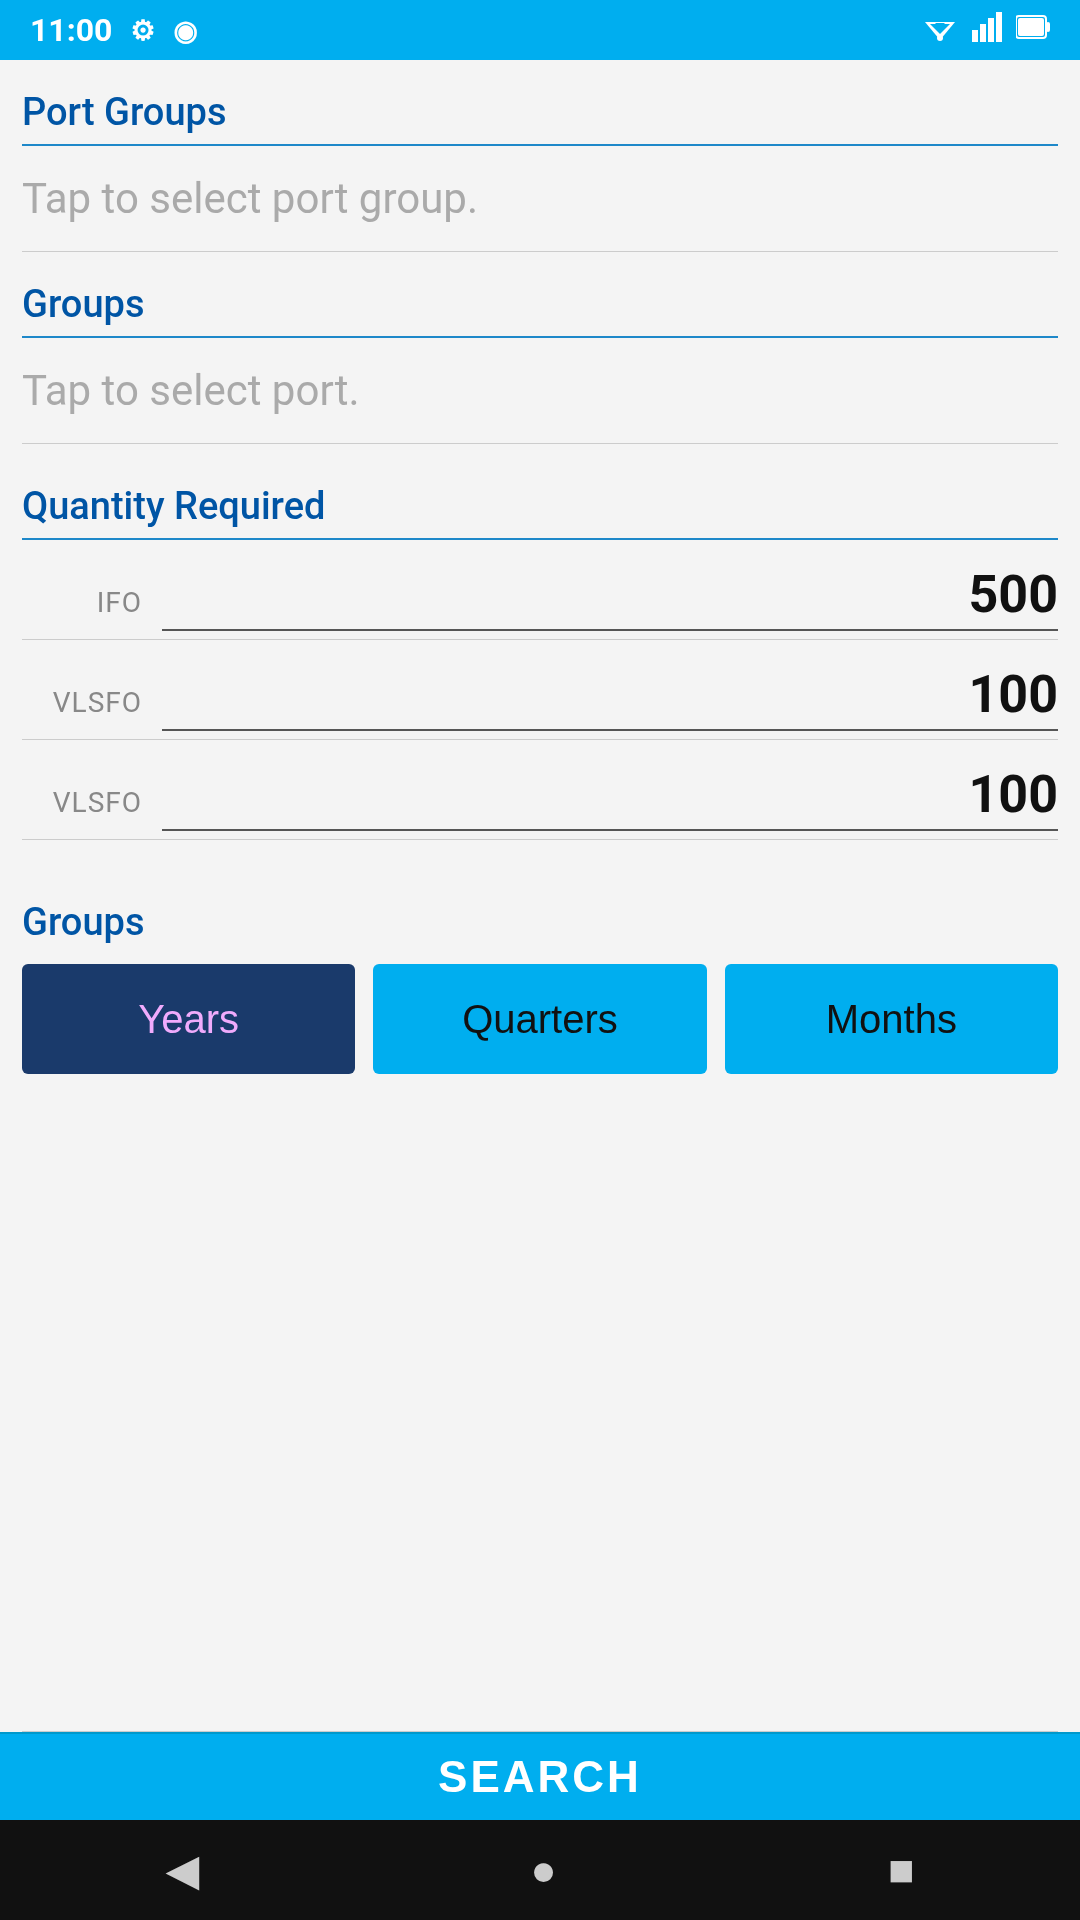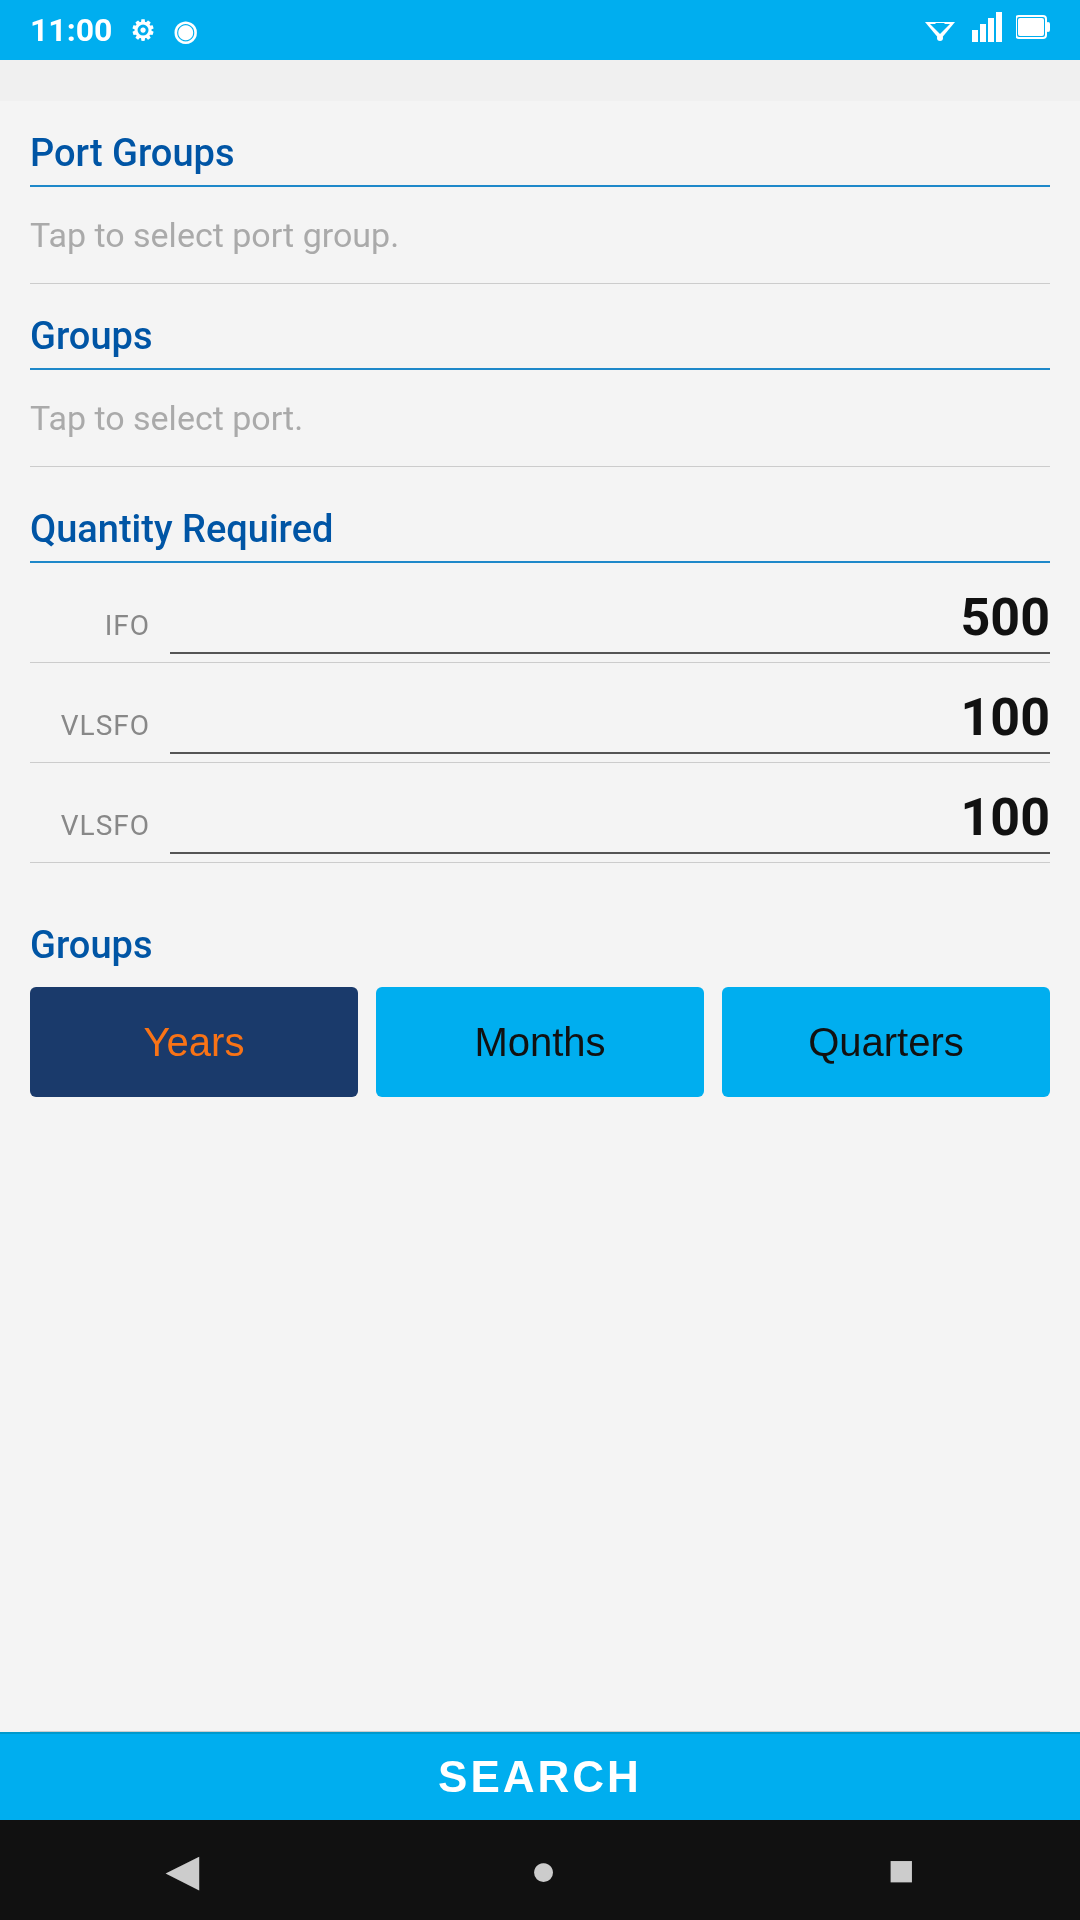--- a/index.html
+++ b/index.html
@@ -40,22 +40,21 @@
       font-size: 28px;
       color: white;
     }
 
     
     .main-content {
       background: #f4f4f4;
       flex: 1;
       display: flex;
       flex-direction: column;
-      padding: 0 30px;
-      margin-top: 41px;
+      padding: 0 22px;
     }
 
     
     .section-label {
       color: #0055A5;
       font-size: 38px;
       font-weight: 500;
       padding: 30px 0 10px 0;
     }
 
@@ -67,21 +66,21 @@
 
     .divider-light {
       height: 1px;
       background: #cccccc;
       margin: 0;
     }
 
     
     .placeholder-text {
       color: #aaaaaa;
-      font-size: 34px;
+      font-size: 42px;
       padding: 28px 0 28px 0;
     }
 
     
     .quantity-section {
       padding: 10px 0 0 0;
     }
 
     
     .fuel-row {
@@ -124,21 +123,21 @@
       border: none;
       border-radius: 6px;
       font-size: 40px;
       font-weight: 500;
       cursor: pointer;
       color: #111111;
       background: #00AEEF;
     }
     .period-btn.active {
       background: #1A3A6B;
-      color: #f97316;
+      color: #f0abfc;
     }
 
     
     .search-section {
       margin-top: auto;
       padding: 0;
     }
     .search-btn {
       width: calc(100% + 60px);
       margin-left: -30px;
@@ -249,22 +248,22 @@
       <span class="fuel-value">100</span>
     </div>
   </div>
 
   <div class="divider-light"></div>
 
   <div class="period-section">
     <div class="section-label">Groups</div>
     <div class="period-buttons">
       <button class="period-btn active">Years</button>
+      <button class="period-btn">Quarters</button>
       <button class="period-btn">Months</button>
-      <button class="period-btn">Quarters</button>
     </div>
   </div>
 
   <div class="spacer"></div>
 
   <div class="search-section">
     <div class="divider-light"></div>
     <button class="search-btn">SEARCH</button>
   </div>
 

